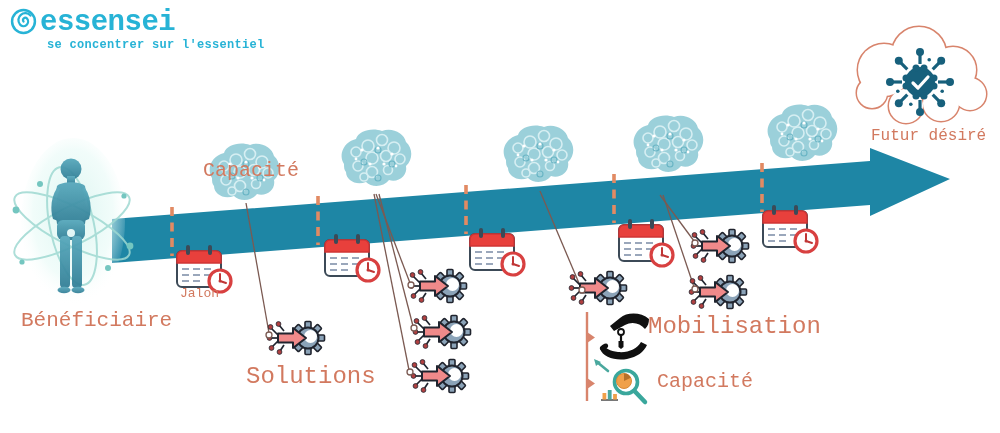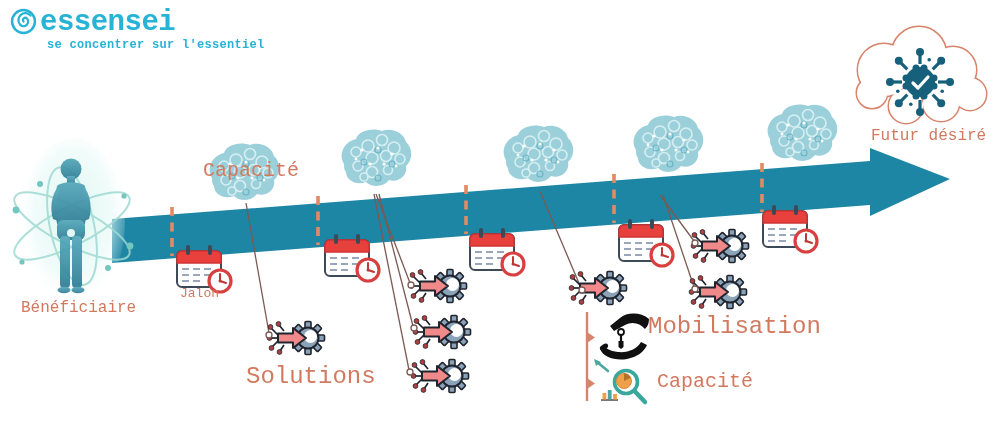--- a/index.html
+++ b/index.html
@@ -7,21 +7,21 @@
          font-family:Liberation Mono, monospace;padding-left:42px;}
   #artwork{position:absolute;left:0;top:0;}
   .logo{position:absolute;left:10px;top:8px;display:flex;align-items:flex-start;}
   .logo .txt{display:flex;flex-direction:column;margin-left:3px;}
   .brand{font-size:29px;font-weight:bold;color:#27b3d6;letter-spacing:-0.5px;line-height:1.0;}
   .tagline{font-size:12px;font-weight:bold;color:#27b3d6;letter-spacing:0.3px;margin:1px 0 0 7px;}
   .lbl{position:absolute;color:#d2795f;white-space:nowrap;line-height:1;}
   .lbl-capacite{left:203px;top:122px;font-size:20px;margin-top:39px;}
   .lbl-jalon{left:180px;top:287px;font-size:13px;}
   .lbl-solutions{left:246px;top:365px;font-size:24px;}
-  .lbl-beneficiaire{left:21px;top:300px;font-size:16px;}
+  .lbl-beneficiaire{left:21px;top:310px;font-size:21px;}
   .lbl-mobilisation{left:648px;top:315px;font-size:24px;}
   .lbl-metriques{left:657px;top:372px;font-size:20px;}
   .lbl-futur{left:871px;top:128px;font-size:16px;}
 </style>
 </head>
 <body>
 
 <div id="stage">
 
   <svg id="artwork" width="1000" height="433" viewBox="0 0 1000 433">

